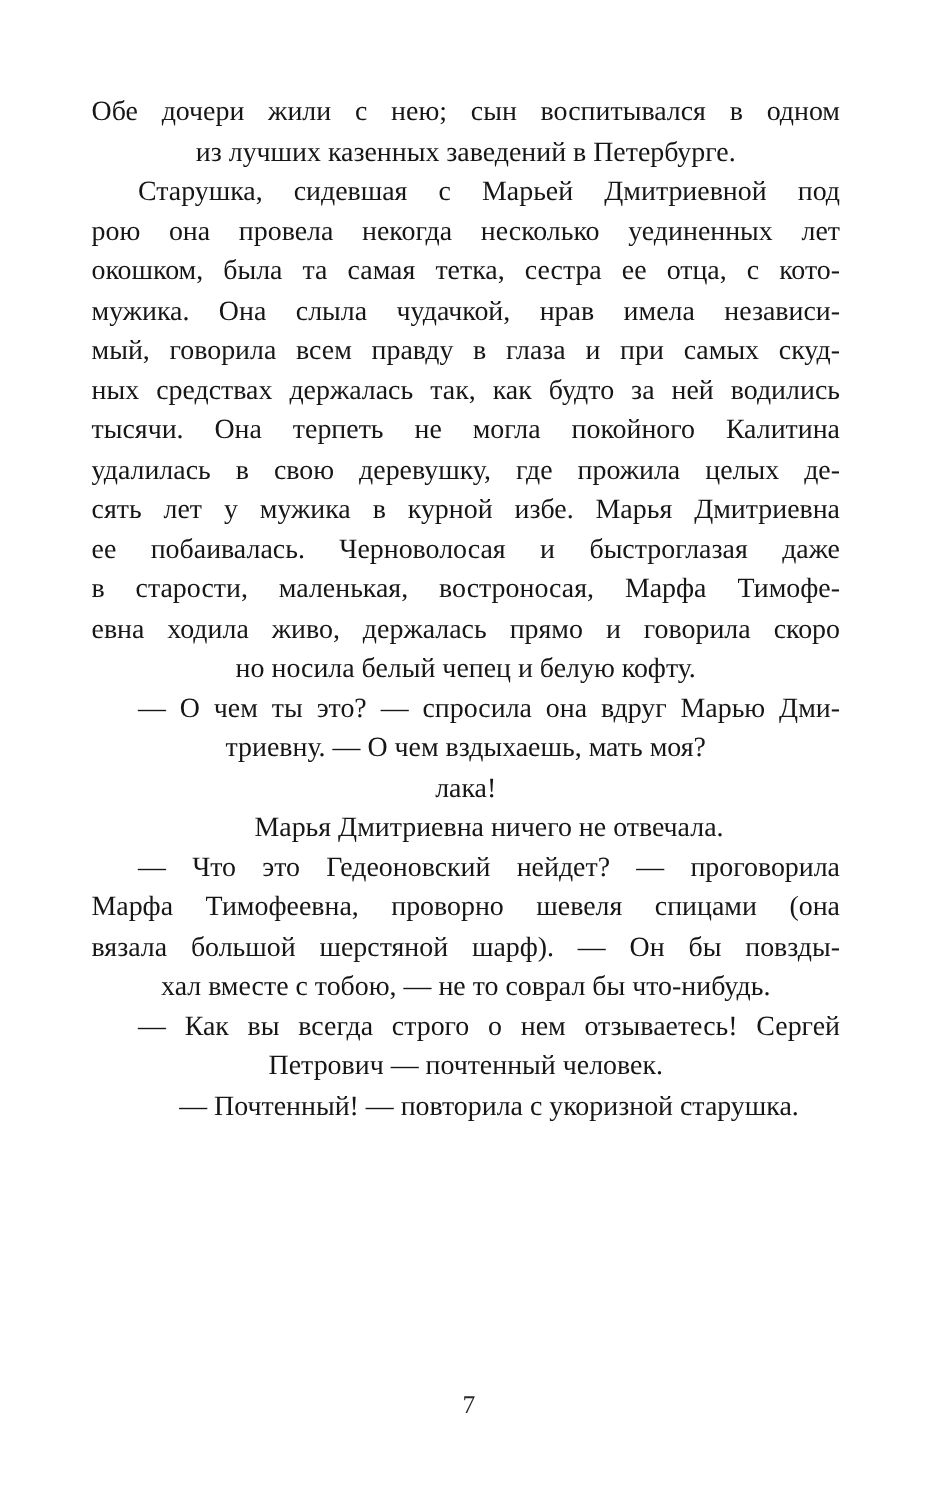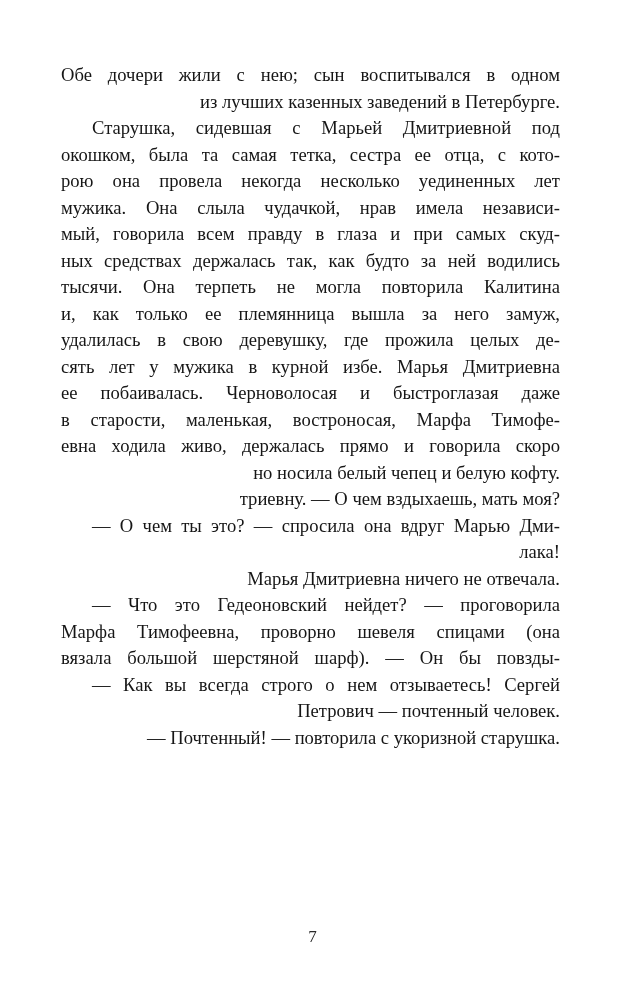--- a/index.html
+++ b/index.html
@@ -18,21 +18,21 @@
   }
   .text-block {
     position: absolute;
     left: 61px;
     top: 62px;
     width: 499px;
   }
   .line {
     font-size: 18.6px;
     line-height: 26.5px;
-    text-align: right;
+    text-align: center;
     letter-spacing: 0;
   }
   .line.j {
     text-align: justify;
     text-align-last: justify;
   }
   .line.i {
     text-indent: 31px;
   }
   .page-number {
@@ -47,38 +47,38 @@
   }
 </style>
 </head>
 <body>
 
 <div class="page">
   <div class="text-block">
       <div class="line j">Обе дочери жили с нею; сын воспитывался в одном</div>
       <div class="line">из лучших казенных заведений в Петербурге.</div>
       <div class="line j i">Старушка, сидевшая с Марьей Дмитриевной под</div>
+      <div class="line j">рою она провела некогда несколько уединенных лет</div>
       <div class="line j">окошком, была та самая тетка, сестра ее отца, с кото-</div>
-      <div class="line j">рою она провела некогда несколько уединенных лет</div>
       <div class="line j">мужика. Она слыла чудачкой, нрав имела независи-</div>
       <div class="line j">мый, говорила всем правду в глаза и при самых скуд-</div>
       <div class="line j">ных средствах держалась так, как будто за ней водились</div>
-      <div class="line j">тысячи. Она терпеть не могла повторила Калитина</div>
-      <div class="line j">и, как только ее племянница вышла за него замуж,</div>
+      <div class="line j">тысячи. Она терпеть не могла покойного Калитина</div>
       <div class="line j">удалилась в свою деревушку, где прожила целых де-</div>
       <div class="line j">сять лет у мужика в курной избе. Марья Дмитриевна</div>
       <div class="line j">ее побаивалась. Черноволосая и быстроглазая даже</div>
       <div class="line j">в старости, маленькая, востроносая, Марфа Тимофе-</div>
       <div class="line j">евна ходила живо, держалась прямо и говорила скоро</div>
       <div class="line">но носила белый чепец и белую кофту.</div>
+      <div class="line j i">— О чем ты это? — спросила она вдруг Марью Дми-</div>
       <div class="line">триевну. — О чем вздыхаешь, мать моя?</div>
-      <div class="line j i">— О чем ты это? — спросила она вдруг Марью Дми-</div>
       <div class="line">лака!</div>
       <div class="line i">Марья Дмитриевна ничего не отвечала.</div>
       <div class="line j i">— Что это Гедеоновский нейдет? — проговорила</div>
       <div class="line j">Марфа Тимофеевна, проворно шевеля спицами (она</div>
       <div class="line j">вязала большой шерстяной шарф). — Он бы повзды-</div>
+      <div class="line">хал вместе с тобою, — не то соврал бы что-нибудь.</div>
       <div class="line j i">— Как вы всегда строго о нем отзываетесь! Сергей</div>
       <div class="line">Петрович — почтенный человек.</div>
       <div class="line i">— Почтенный! — повторила с укоризной старушка.</div>
     </div>
   <div class="page-number">7</div>
 </div>
 
 </body></html>

